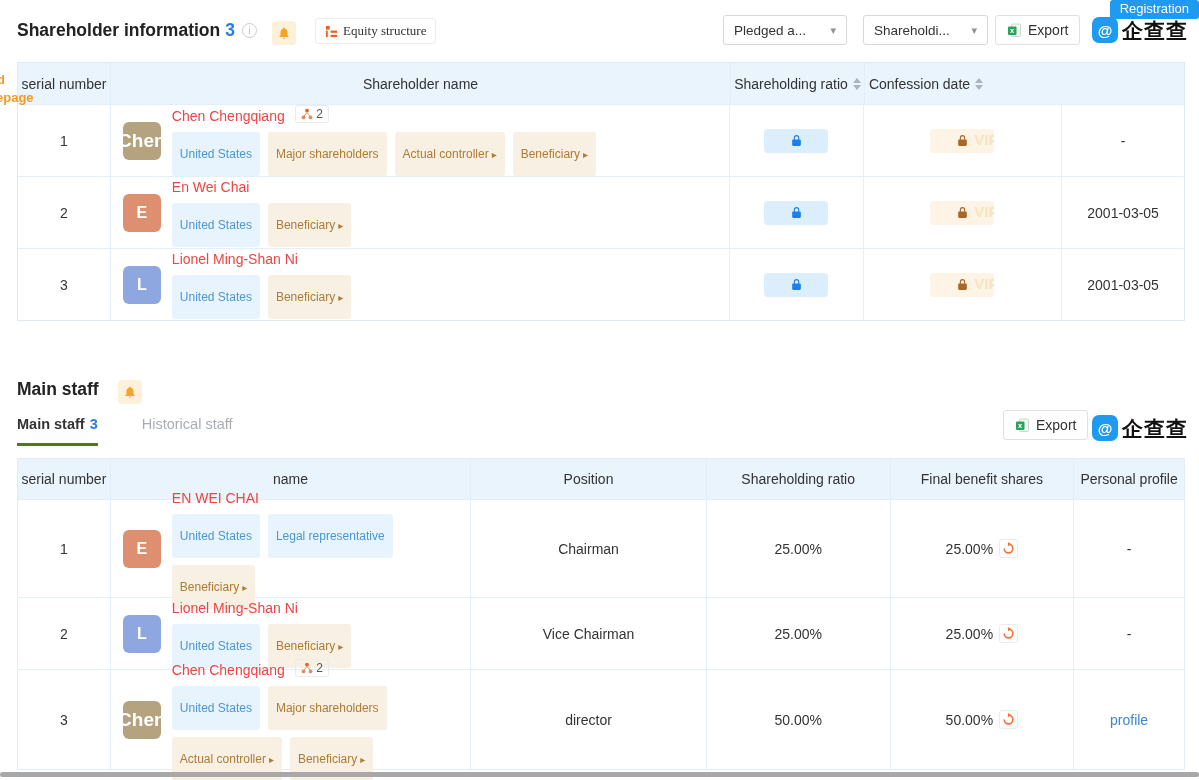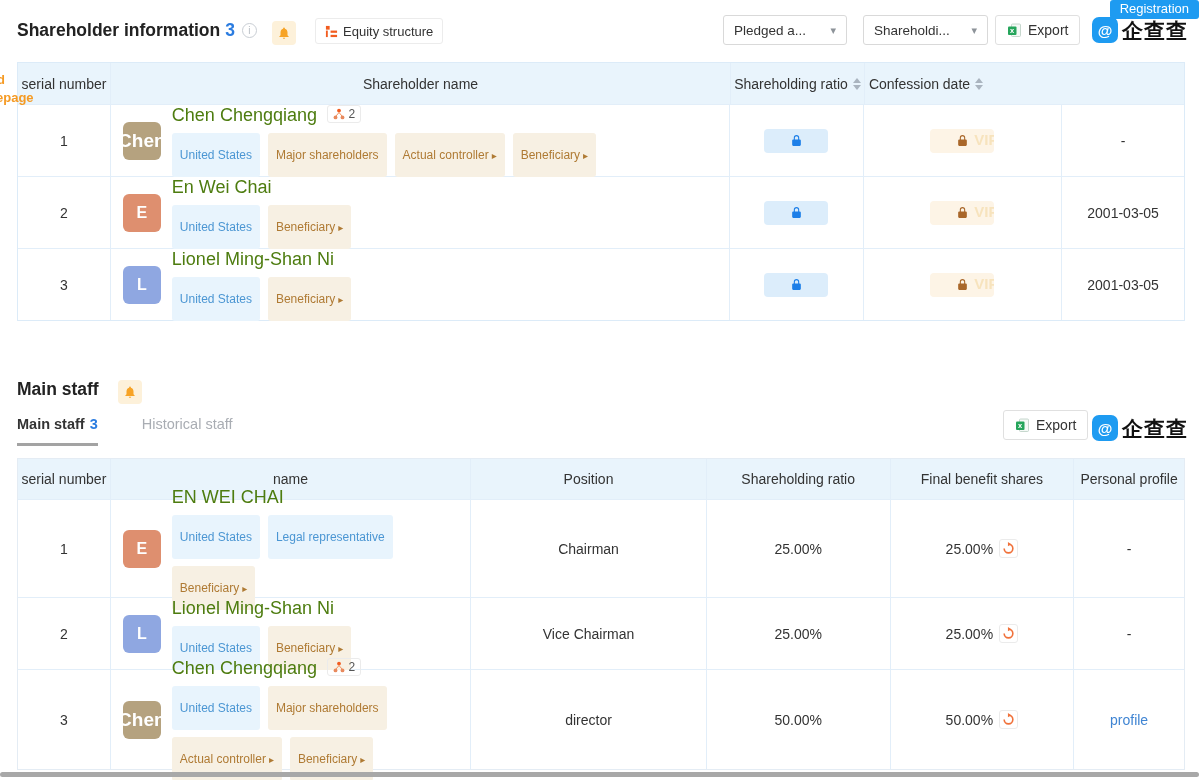--- a/index.html
+++ b/index.html
@@ -17,21 +17,21 @@
   
   .sec-title { position:absolute; font-size:17.5px; font-weight:bold; color:#222; }
   .count-blue { color:#2b7ce0; margin-left:5px; font-weight:bold; }
   .info-icon { display:inline-block; width:15px; height:15px; border:1px solid #c9ced4; border-radius:50%;
                color:#b7bdc4; font-size:10px; line-height:13px; text-align:center; vertical-align:2px; margin-left:7px; font-weight:normal; }
   .info-icon::before { content:"i"; }
   .bell-badge { display:inline-flex; align-items:center; justify-content:center; width:24px; height:24px;
                 background:#fdf1da; border-radius:4px; vertical-align:-4px; }
   .btn { display:inline-flex; align-items:center; gap:5px; border:1px solid #e3e3e3; border-radius:3px;
          background:#fff; font-size:13px; color:#333; cursor:pointer; }
-  .equity-btn { position:absolute; left:315px; top:18px; height:26px; padding:0 9px; border-color:#ececec; }
+  .equity-btn { position:absolute; left:315px; top:18px; height:26px; padding:0 9px; border-color:#ececec;font-family:Liberation Serif, serif; }
   .dd { position:absolute; top:15px; height:30px; border:1px solid #d9d9d9; border-radius:3px; background:#fff;
         display:flex; align-items:center; justify-content:space-between; padding:0 10px; font-size:13.5px; color:#333; cursor:pointer; }
   .caret::after { content:"▾"; color:#8d9399; font-size:11px; margin-left:8px; }
   .export-btn { position:absolute; height:30px; padding:0 11px; border:1px solid #e0e0e0; font-size:14px; gap:6px; }
   .logo { position:absolute; display:flex; align-items:flex-start; gap:4px; }
   .logo-ic { width:26px; height:26px; background:#1e9bf1; border-radius:7px; color:#fff; font-size:15px; font-weight:bold;
              display:flex; align-items:center; justify-content:center; }
   .logo-ic::before { content:"@"; }
   .logo-tx { font-size:21px; font-weight:bold; color:#111; white-space:nowrap; letter-spacing:1px; }
 
@@ -49,42 +49,42 @@
   .sorter i { width:0; height:0; border-left:4px solid transparent; border-right:4px solid transparent; display:block; }
   .sorter .up { border-bottom:5px solid #aab4bf; }
   .sorter .dn { border-top:5px solid #aab4bf; }
 
   .name-cell { display:flex; align-items:center; padding:10px 12px; }
   .avatar { width:38px; height:38px; border-radius:6px; color:#fff; font-weight:bold; flex:0 0 38px;
             display:flex; align-items:center; justify-content:center; overflow:hidden; white-space:nowrap; font-size:16px; }
   .avatar.big-text { font-size:19px; }
   .av-chen { background:#b5a27f; } .av-e { background:#de8f6f; } .av-l { background:#8fa7e1; }
   .name-right { margin-left:11px; }
-  .pname { color:#4d7c0f; font-size:18px; text-decoration:none; cursor:pointer;margin-top:12px; }
+  .pname { color:#ef4444; font-size:14px; text-decoration:none; cursor:pointer;margin-top:12px; }
   .rel-badge { display:inline-flex; align-items:center; gap:3px; border:1px solid #ebebeb; border-radius:3px;
                padding:1px 5px; margin-left:6px; font-size:12px; color:#555; vertical-align:1px; cursor:pointer; }
   .tagline { margin-top:7px; display:flex; gap:8px; }
   .tag { font-size:12px; padding:15px 8px; border-radius:3px; white-space:nowrap; cursor:pointer; }
   .tag.blue { background:#e8f4fd; color:#4b96d3; }
   .tag.tan  { background:#f7f0e3; color:#af7a33; }
   .tag .arr::after { content:"▸"; font-size:10px; margin-left:3px; }
 
   .lock-chip { display:flex; align-items:center; justify-content:center; border-radius:4px; cursor:pointer; position:relative; }
   .lock-chip.blue { width:64px; height:24px; background:#dcedfb; color:#1d7fe8; }
   .lock-chip.tan  { width:64px; height:24px; background:#fdf4e6; color:#a9672a; overflow:hidden; }
   .vip-mark { position:absolute; right:-4px; top:2px; font-size:15px; font-weight:bold; color:#f7e3bd; }
 
   .benefit { display:flex; align-items:center; justify-content:center; gap:6px; font-size:14px; color:#333; }
   .benefit-ic { width:19px; height:19px; border:1px solid #ebebeb; border-radius:3px; display:flex; align-items:center; justify-content:center; cursor:pointer; }
   .detail-link { color:#4085d3; cursor:pointer; }
 
   
   .tabs { position:absolute; left:17px; top:416px; display:flex; gap:44px; font-size:14.5px; }
   .tab { padding-bottom:11px; cursor:pointer; }
-  .tab.active { color:#333; font-weight:bold; border-bottom:3px solid #a3a3a3; }
+  .tab.active { color:#333; font-weight:bold; border-bottom:3px solid #4d7c0f; }
   .tab.inactive { color:#a9adb3; }
 
   .scroll-bar { position:absolute; left:0; top:772px; width:1199px; height:5px; background:#a8a8a8; border-radius:3px; }
 
   svg { display:block; }
 </style>
 </head>
 <body>
 
 <div class="page">

